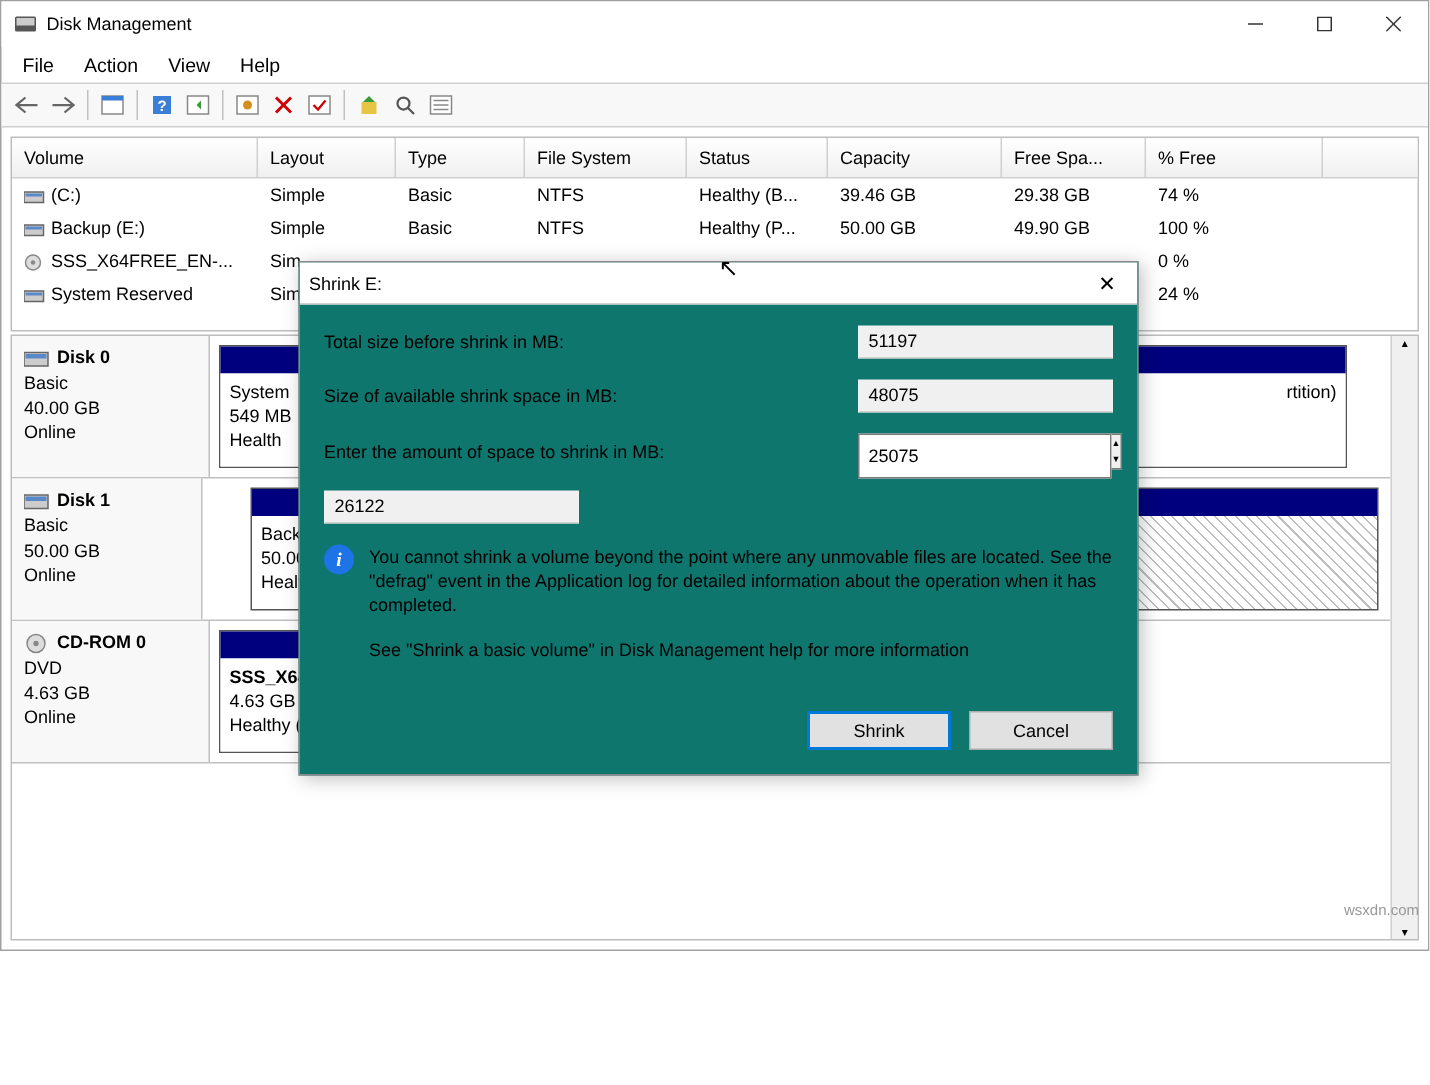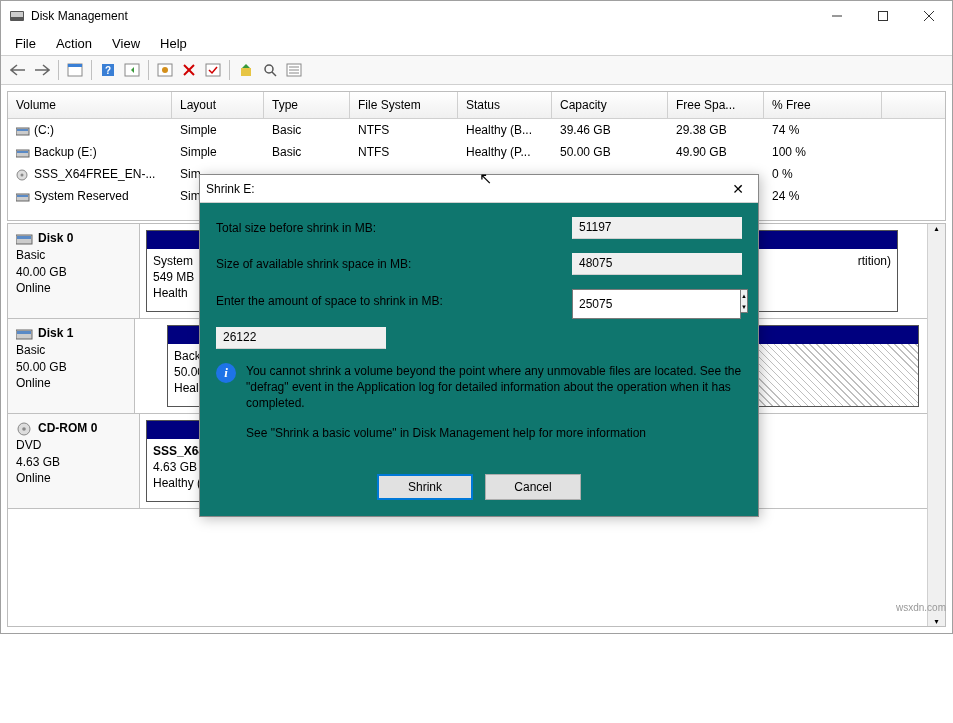--- a/index.html
+++ b/index.html
@@ -55,21 +55,21 @@
   .dialog .flabel { flex:1; font-size:12px; }
   .dialog .fval { width:170px; height:22px; padding:2px 6px; font-size:12px; border:1px solid transparent; }
   .dialog .fval.ro { background:#f0f0f0; border-bottom:1px solid #d0d0d0; }
   .dialog .fspin { width:170px; height:24px; display:flex; }
   .dialog .fspin input { flex:1; border:1px solid #7a7a7a; padding:14px 6px; font-size:12px; }
   .dialog .spinbtn { width:16px; border:1px solid #7a7a7a; border-left:none; background:#f0f0f0; display:flex; flex-direction:column; }
   .dialog .spinbtn div { flex:1; display:flex; align-items:center; justify-content:center; font-size:6px; }
   .dialog .info { display:flex; gap:10px; margin:6px 0 4px 0; align-items:flex-start; }
   .dialog .infoicon { width:20px; height:20px; border-radius:50%; background:#1e73e7; color:#fff; display:flex; align-items:center; justify-content:center; font-family:Georgia,serif; font-style:italic; font-weight:bold; font-size:13px; flex-shrink:0; }
   .dialog .help { margin:14px 0 12px 30px; font-size:12px; }
-  .dialog .btns { display:flex; justify-content:center; gap:12px; padding:8px 16px 16px; }
+  .dialog .btns { display:flex; justify-content:flex-end; gap:12px; padding:8px 16px 16px; }
   .dialog button { width:96px; height:26px; font-size:12px; background:#e1e1e1; border:1px solid #adadad; }
   .dialog button.primary { border:2px solid #0078d7; }
   
   .watermark { position:absolute; right:6px; bottom:20px; font-size:10px; color:#999; }
   .cursor { position:absolute; left:478px; top:168px; pointer-events:none; font-size:16px; }
 </style>
 </head>
 <body>
 
 <div class="window">

